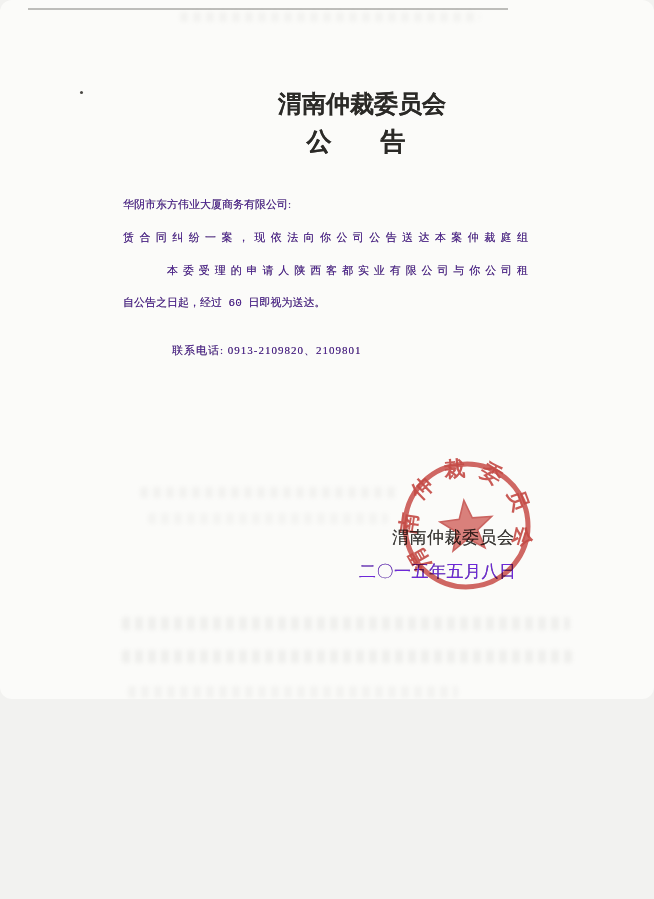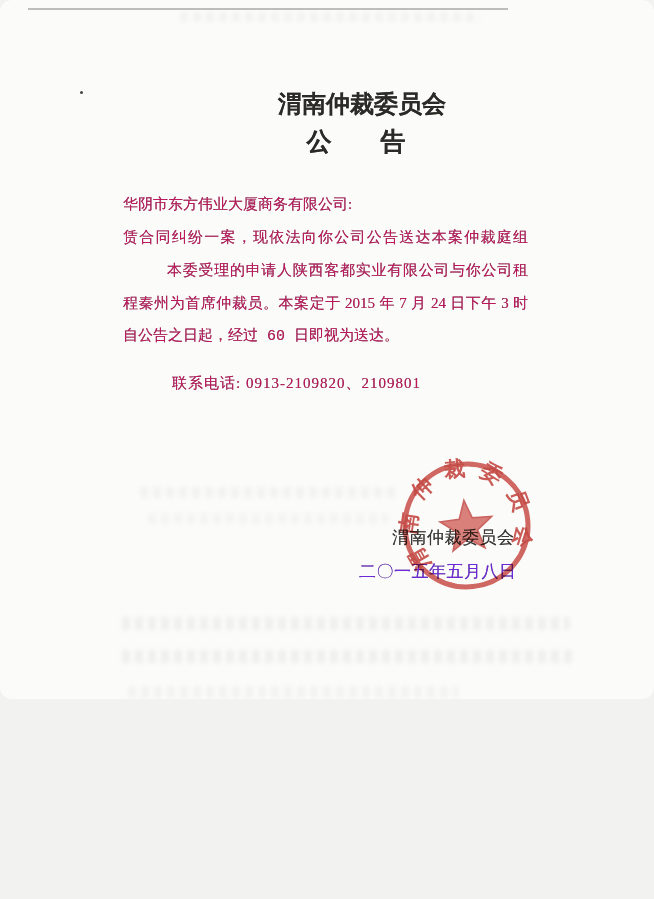--- a/index.html
+++ b/index.html
@@ -47,21 +47,21 @@
   }
   .subtitle {
     margin-top: 10px;
     font-size: 25px; font-weight: bold; line-height: 28px;
     color: #2b2a27; letter-spacing: 12px;
     text-shadow: 0 0 0.5px rgba(43,42,39,0.8);
   }
   
   .bodyblock {
     position: absolute; left: 123px; top: 188px; width: 405px;
-    font-size: 15px; color: #be185d;
+    font-size: 11px; color: #4c1d95;
     text-shadow: 0 0 0.4px rgba(58,56,53,0.7);
     z-index: 2;
   }
   .row { height: 33px; line-height: 33px; white-space: nowrap; }
   .jline { text-align: justify; text-align-last: justify; white-space: normal; height: 33px; line-height: 33px; overflow: hidden; }
   .indent1 { text-indent: 44px; }
   .lastline { text-align-last: left; font-family: Liberation Mono, monospace; }
   .contactline { margin-top: 14px; height: 33px; line-height: 33px; text-indent: 49px; letter-spacing: 1px; }
   
   .signature {
@@ -95,21 +95,20 @@
 
   <div class="heading">
     <div class="title">渭南仲裁委员会</div>
     <div class="subtitle">公　告</div>
   </div>
 
   <div class="bodyblock">
     <div class="row">华阴市东方伟业大厦商务有限公司:</div>
     <div class="jline">赁合同纠纷一案，现依法向你公司公告送达本案仲裁庭组</div>
     <div class="jline indent1">本委受理的申请人陕西客都实业有限公司与你公司租</div>
-    <div class="jline">程秦州为首席仲裁员。本案定于 2015 年 7 月 24 日下午 3 时</div>
     <div class="jline lastline">自公告之日起，经过 60 日即视为送达。</div>
     <div class="contactline">联系电话: 0913-2109820、2109801</div>
   </div>
 
   <div class="signature">渭南仲裁委员会</div>
   <div class="docdate">二〇一五年五月八日</div>
 
   <svg class="seal" viewBox="0 0 136 136" aria-hidden="true">
     <circle cx="68" cy="68" r="61" fill="none" stroke="#c84440" stroke-width="5" opacity="0.88"></circle>
     <path id="sealArcPath" d="M 27 96.7 A 50 50 0 1 1 109 96.7" fill="none"></path>

